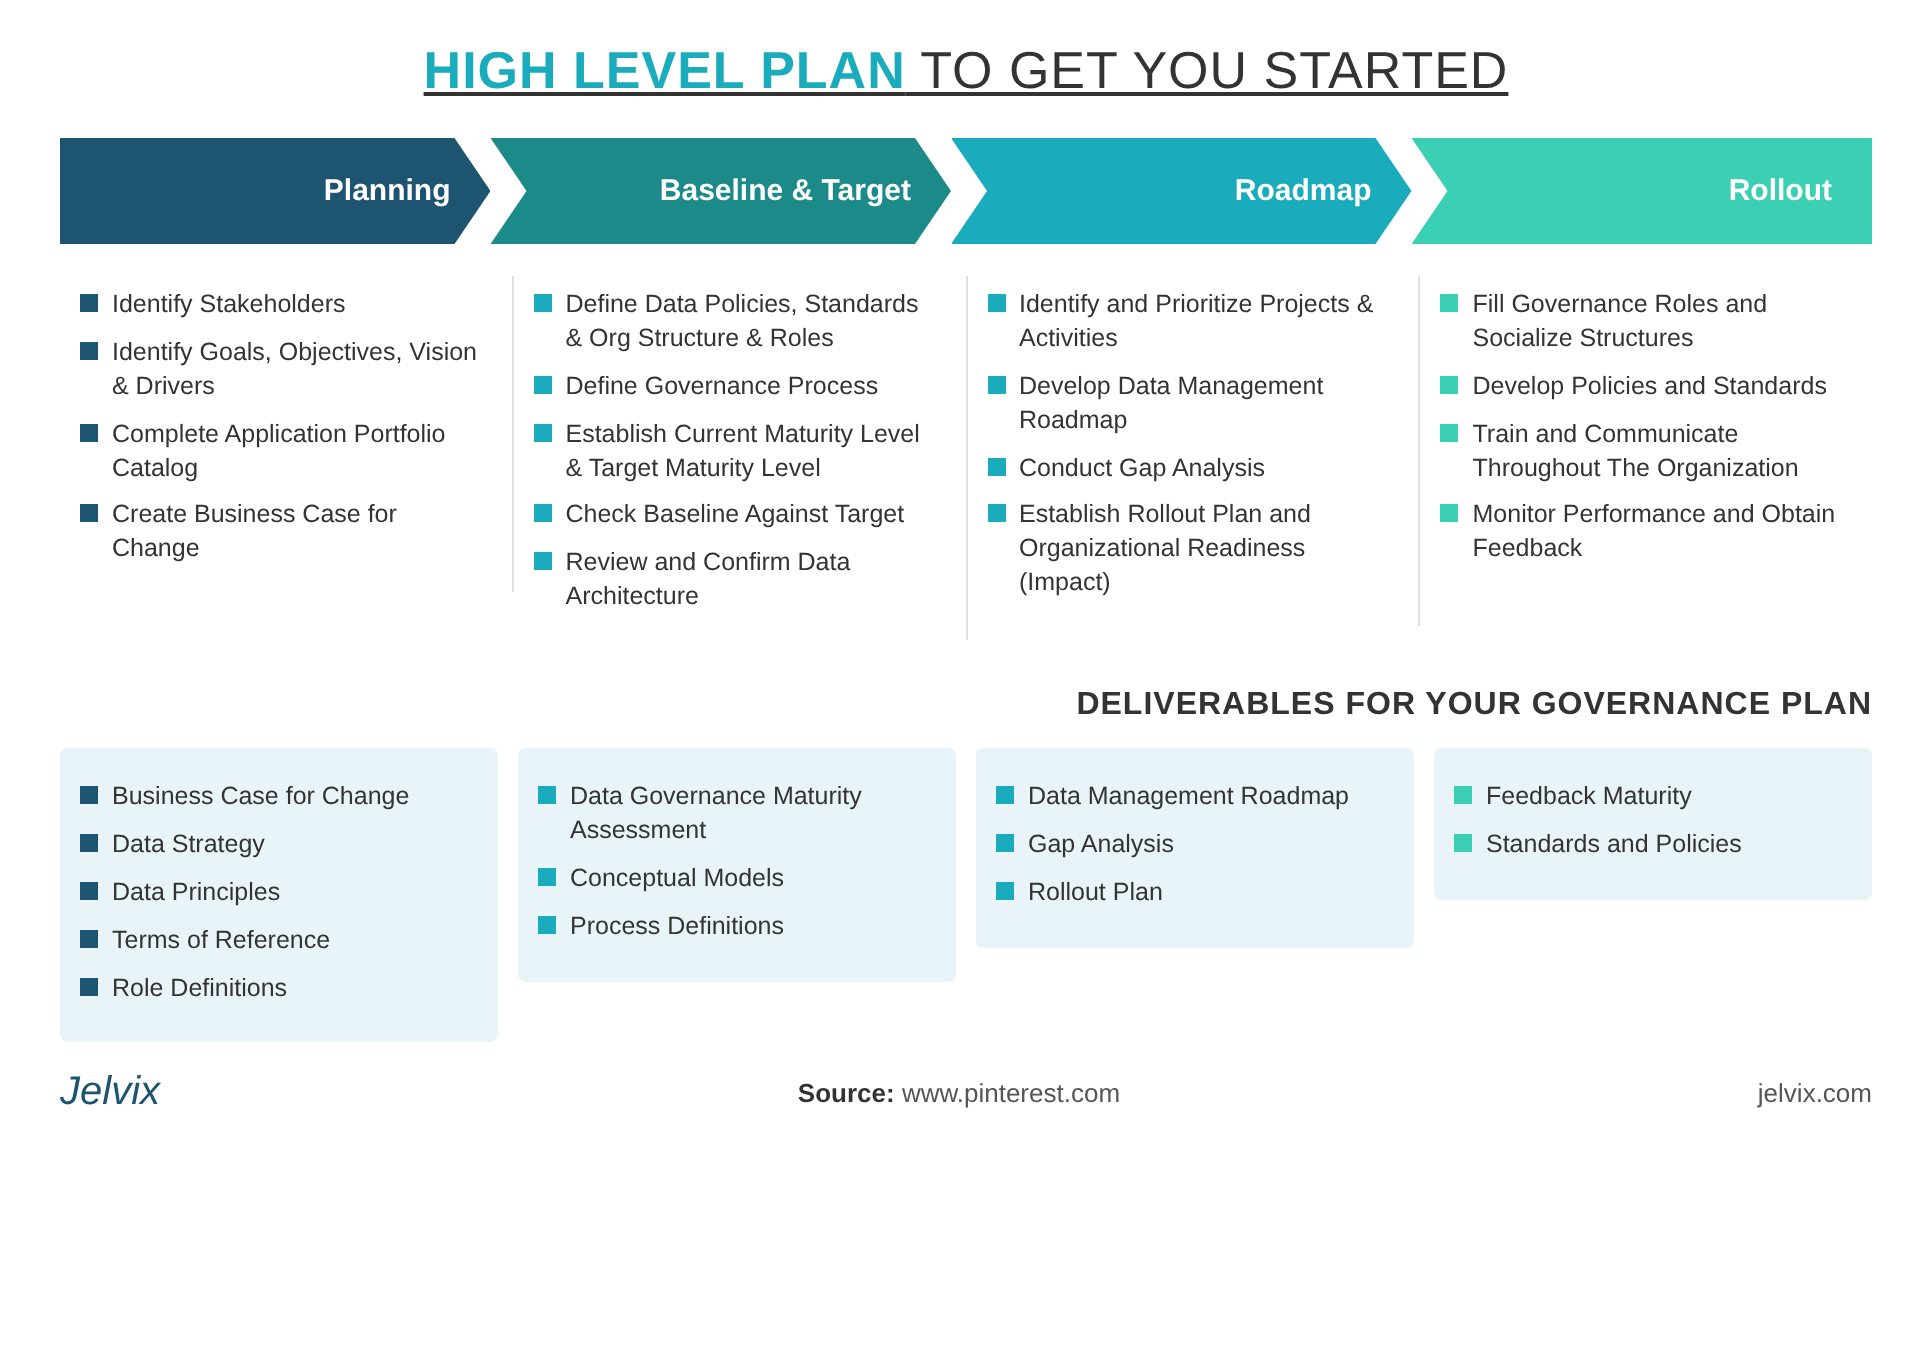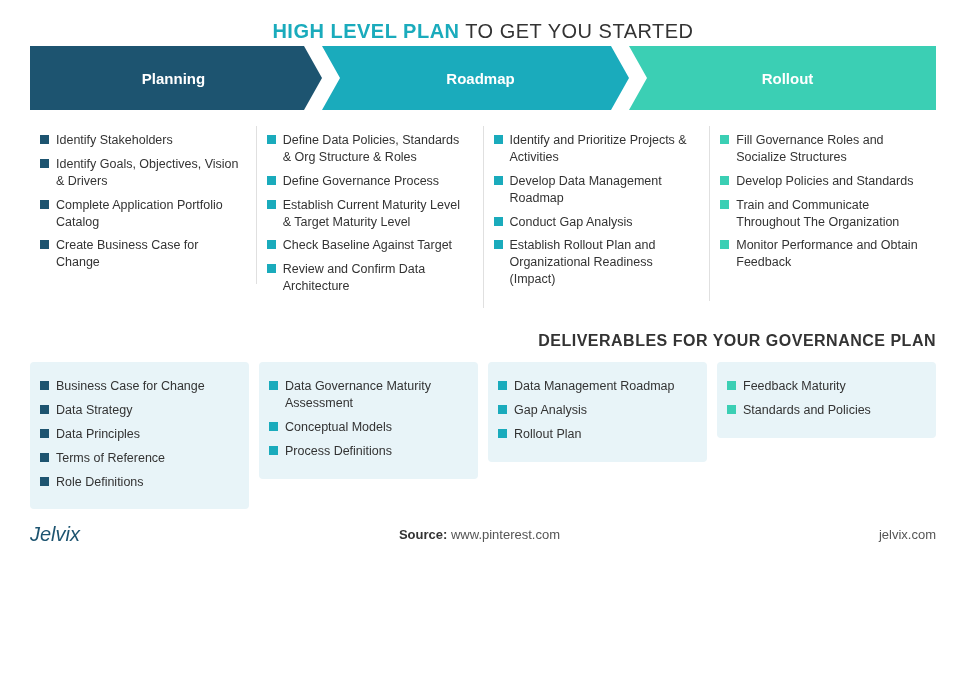--- a/index.html
+++ b/index.html
@@ -5,45 +5,46 @@
     * { box-sizing: border-box; margin: 0; padding: 0; }
     body {
       font-family: Arial, sans-serif;
       background: #fff;
       width: 966px;
       min-height: 682px;
       padding: 20px 30px 15px 30px;
     }
     .main-title {
       text-align: center;
-      font-size: 20px;
+      font-size: 26px;
       font-weight: 400;
       color: #333;
-      margin-bottom: 3px;
+      margin-bottom: 18px;
       letter-spacing: 0.5px;
+      text-decoration: underline;
     }
     .main-title .highlight {
       color: #1aabbc;
       font-weight: 700;
     }
 
     
     .phases-row {
       display: flex;
       align-items: stretch;
       margin-bottom: 16px;
       gap: 0;
     }
     .phase-arrow {
       display: flex;
       align-items: center;
-      justify-content: center;
+      justify-content: flex-end;
       position: relative;
       flex: 1;
-      height: 64px;
+      height: 53px;
       font-weight: 700;
       font-size: 15px;
       color: #fff;
       text-align: center;
       padding: 0 20px 0 30px;
       clip-path: polygon(0 0, calc(100% - 18px) 0, 100% 50%, calc(100% - 18px) 100%, 0 100%, 18px 50%);
     }
     .phase-arrow:first-child {
       clip-path: polygon(0 0, calc(100% - 18px) 0, 100% 50%, calc(100% - 18px) 100%, 0 100%);
       padding-left: 15px;
@@ -154,20 +155,23 @@
 <body>
 
 <h1 class="main-title">
   <span class="highlight">HIGH LEVEL PLAN</span><span> TO GET YOU STARTED</span>
 </h1>
 
 <div class="phases-row">
   <div class="phase-arrow phase-planning">
     <span>Planning</span>
   </div>
+  <div class="phase-arrow phase-baseline">
+    <span>Baseline &amp; Target</span>
+  </div>
   <div class="phase-arrow phase-roadmap">
     <span>Roadmap</span>
   </div>
   <div class="phase-arrow phase-rollout">
     <span>Rollout</span>
   </div>
 </div>
 
 <div class="bullets-row">
 

